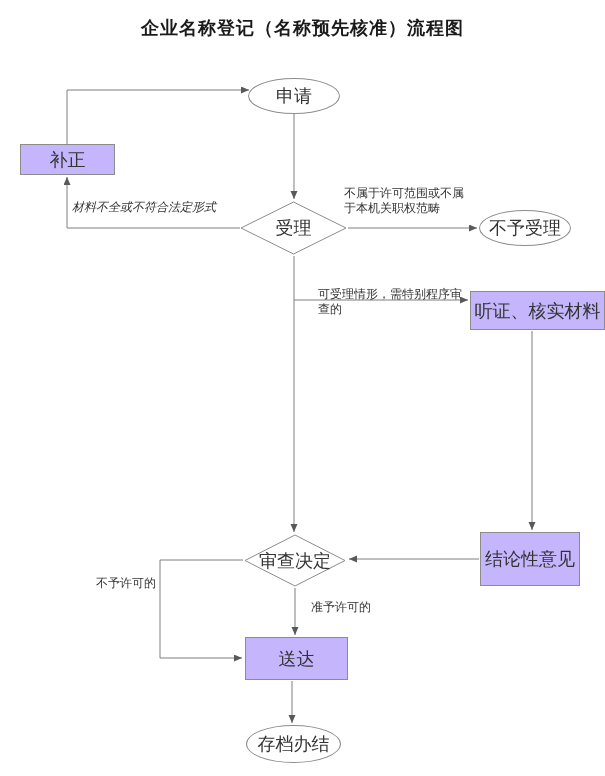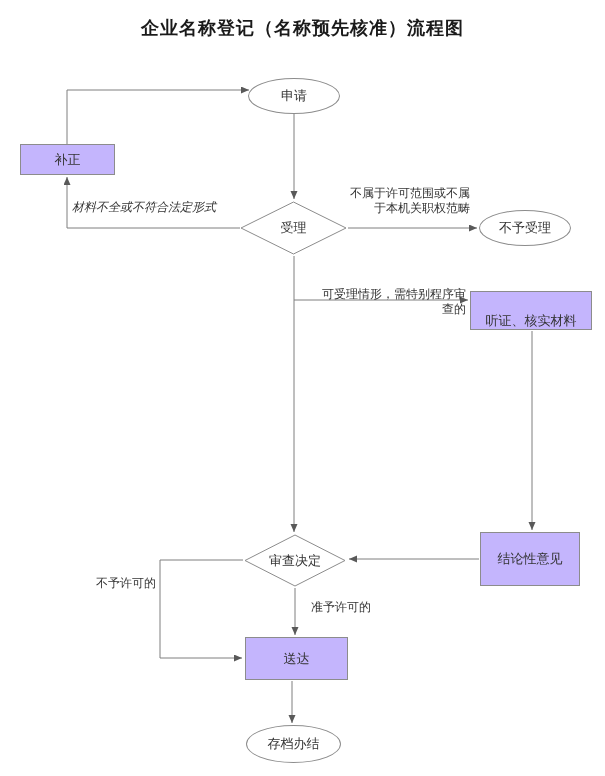--- a/index.html
+++ b/index.html
@@ -15,32 +15,32 @@
   }
   .title {
     position: absolute; top: 16px; left: 0; width: 100%;
     text-align: center; font-size: 18px; font-weight: bold;
     color: #1a1a1a; letter-spacing: 1px;
   }
   .edges { position: absolute; left: 0; top: 0; }
   .edges polyline { fill: none; stroke: #7f7f7f; stroke-width: 1; }
   .node {
     position: absolute; display: flex; align-items: center; justify-content: center;
-    font-size: 13px; color: #333333; text-align: center; line-height: 1.2;
+    font-size: 18px; color: #333333; text-align: center; line-height: 1.2;
   }
   .rect   { background: #c4b5fd; border: 1px solid #8c8c8c; }
   .ellipse{ background: #ffffff; border: 1px solid #8c8c8c; border-radius: 50%; }
   .diamond { background: transparent; }
   .diamond .shape { position: absolute; left: 0; top: 0; width: 100%; height: 100%; }
   .diamond .node-label { position: relative; z-index: 1; }
   .edge-label {
     position: absolute; font-size: 12px; color: #333333; line-height: 15px;
   }
   .nowrap { white-space: nowrap; }
-  .center { text-align: right; }
+  .center { text-align: left; }
 </style>
 </head>
 <body>
 
 <div class="canvas">
 
   <div class="title">企业名称登记（名称预先核准）流程图</div>
 
   <svg class="edges" width="605" height="776">
     <defs>
@@ -73,21 +73,21 @@
     <svg class="shape" viewBox="0 0 107 54" preserveAspectRatio="none">
       <polygon points="53.5,1 106,27 53.5,53 1,27" fill="#ffffff" stroke="#8c8c8c" stroke-width="1"></polygon>
     </svg>
     <span class="node-label">受理</span>
   </div>
 
   <div class="node ellipse" style="left:479px; top:210px; width:92px; height:36px;">
     <span class="node-label">不予受理</span>
   </div>
 
-  <div class="node rect" style="left:470px; top:291px; width:122px; height:39px;align-items:flex-end;">
+  <div class="node rect" style="left:470px; top:291px; width:135px; height:39px;">
     <span class="node-label">听证、核实材料</span>
   </div>
 
   <div class="node diamond" style="left:244px; top:534px; width:102px; height:53px;">
     <svg class="shape" viewBox="0 0 102 53" preserveAspectRatio="none">
       <polygon points="51,1 101,26.5 51,52 1,26.5" fill="#ffffff" stroke="#8c8c8c" stroke-width="1"></polygon>
     </svg>
     <span class="node-label">审查决定</span>
   </div>
 

